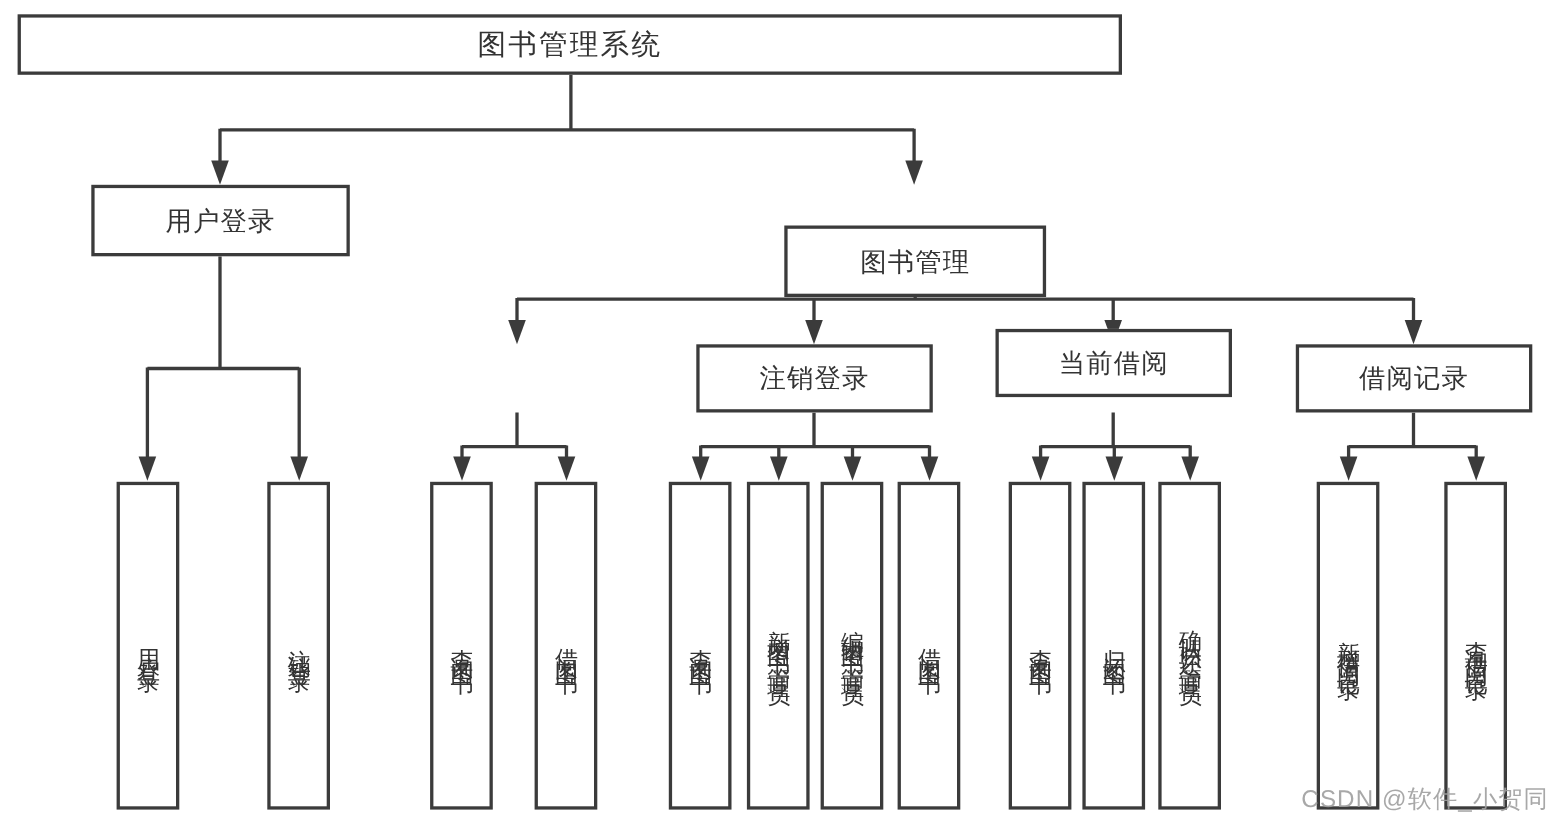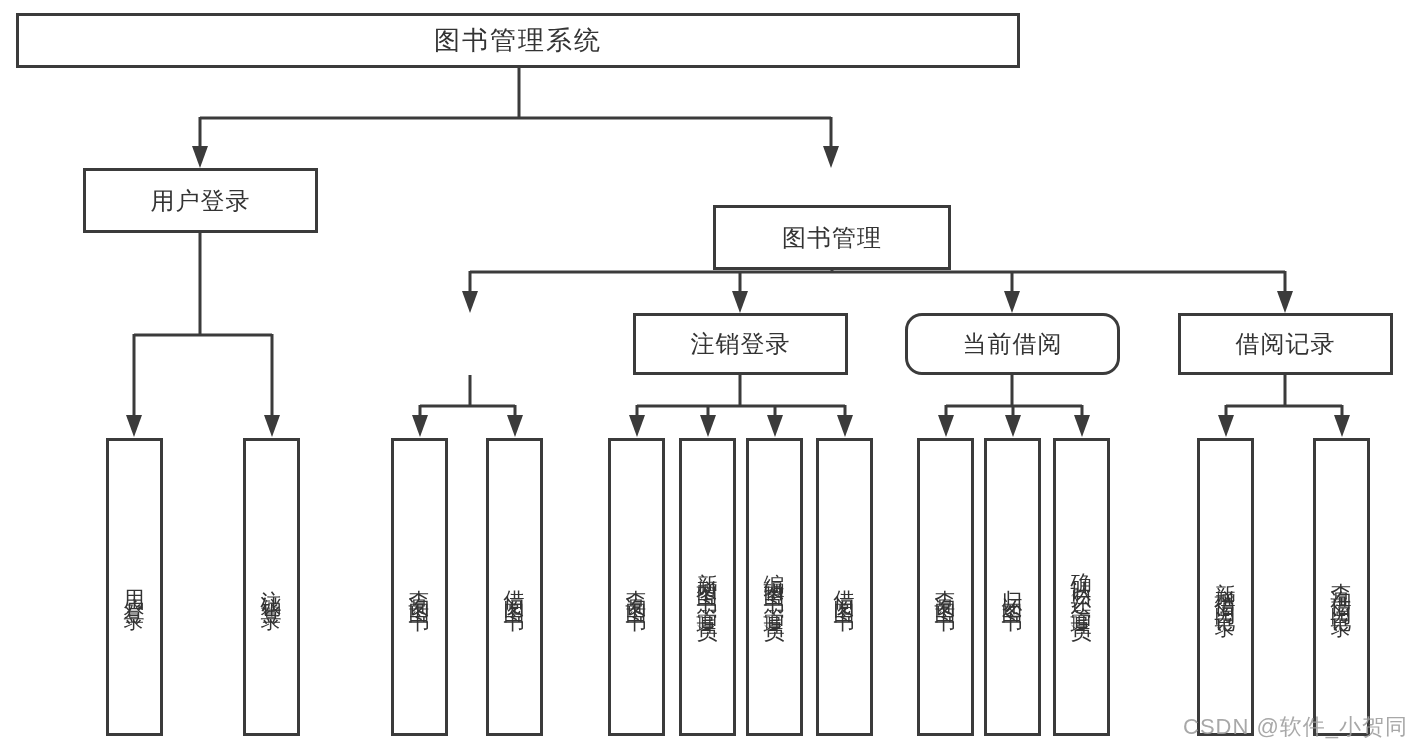--- a/index.html
+++ b/index.html
@@ -98,21 +98,21 @@
   <div class="node h-node" style="left:83px;top:168px;width:235px;height:65px;">
     <span>用户登录</span>
   </div>
   <div class="node h-node" style="left:713px;top:168px;width:238px;height:65px;margin-top:37px;">
     <span>图书管理</span>
   </div>
 
   <div class="node h-node" style="left:633px;top:313px;width:215px;height:62px;">
     <span>注销登录</span>
   </div>
-  <div class="node h-node" style="left:905px;top:313px;width:215px;height:62px;border-radius:17px;">
+  <div class="node h-node" style="left:905px;top:299px;width:215px;height:62px;">
     <span>当前借阅</span>
   </div>
   <div class="node h-node" style="left:1178px;top:313px;width:215px;height:62px;">
     <span>借阅记录</span>
   </div>
 
   <div class="node leaf" style="left:106px;">
     <span class="vtext">用户登录</span>
   </div>
   <div class="node leaf" style="left:243px;">

